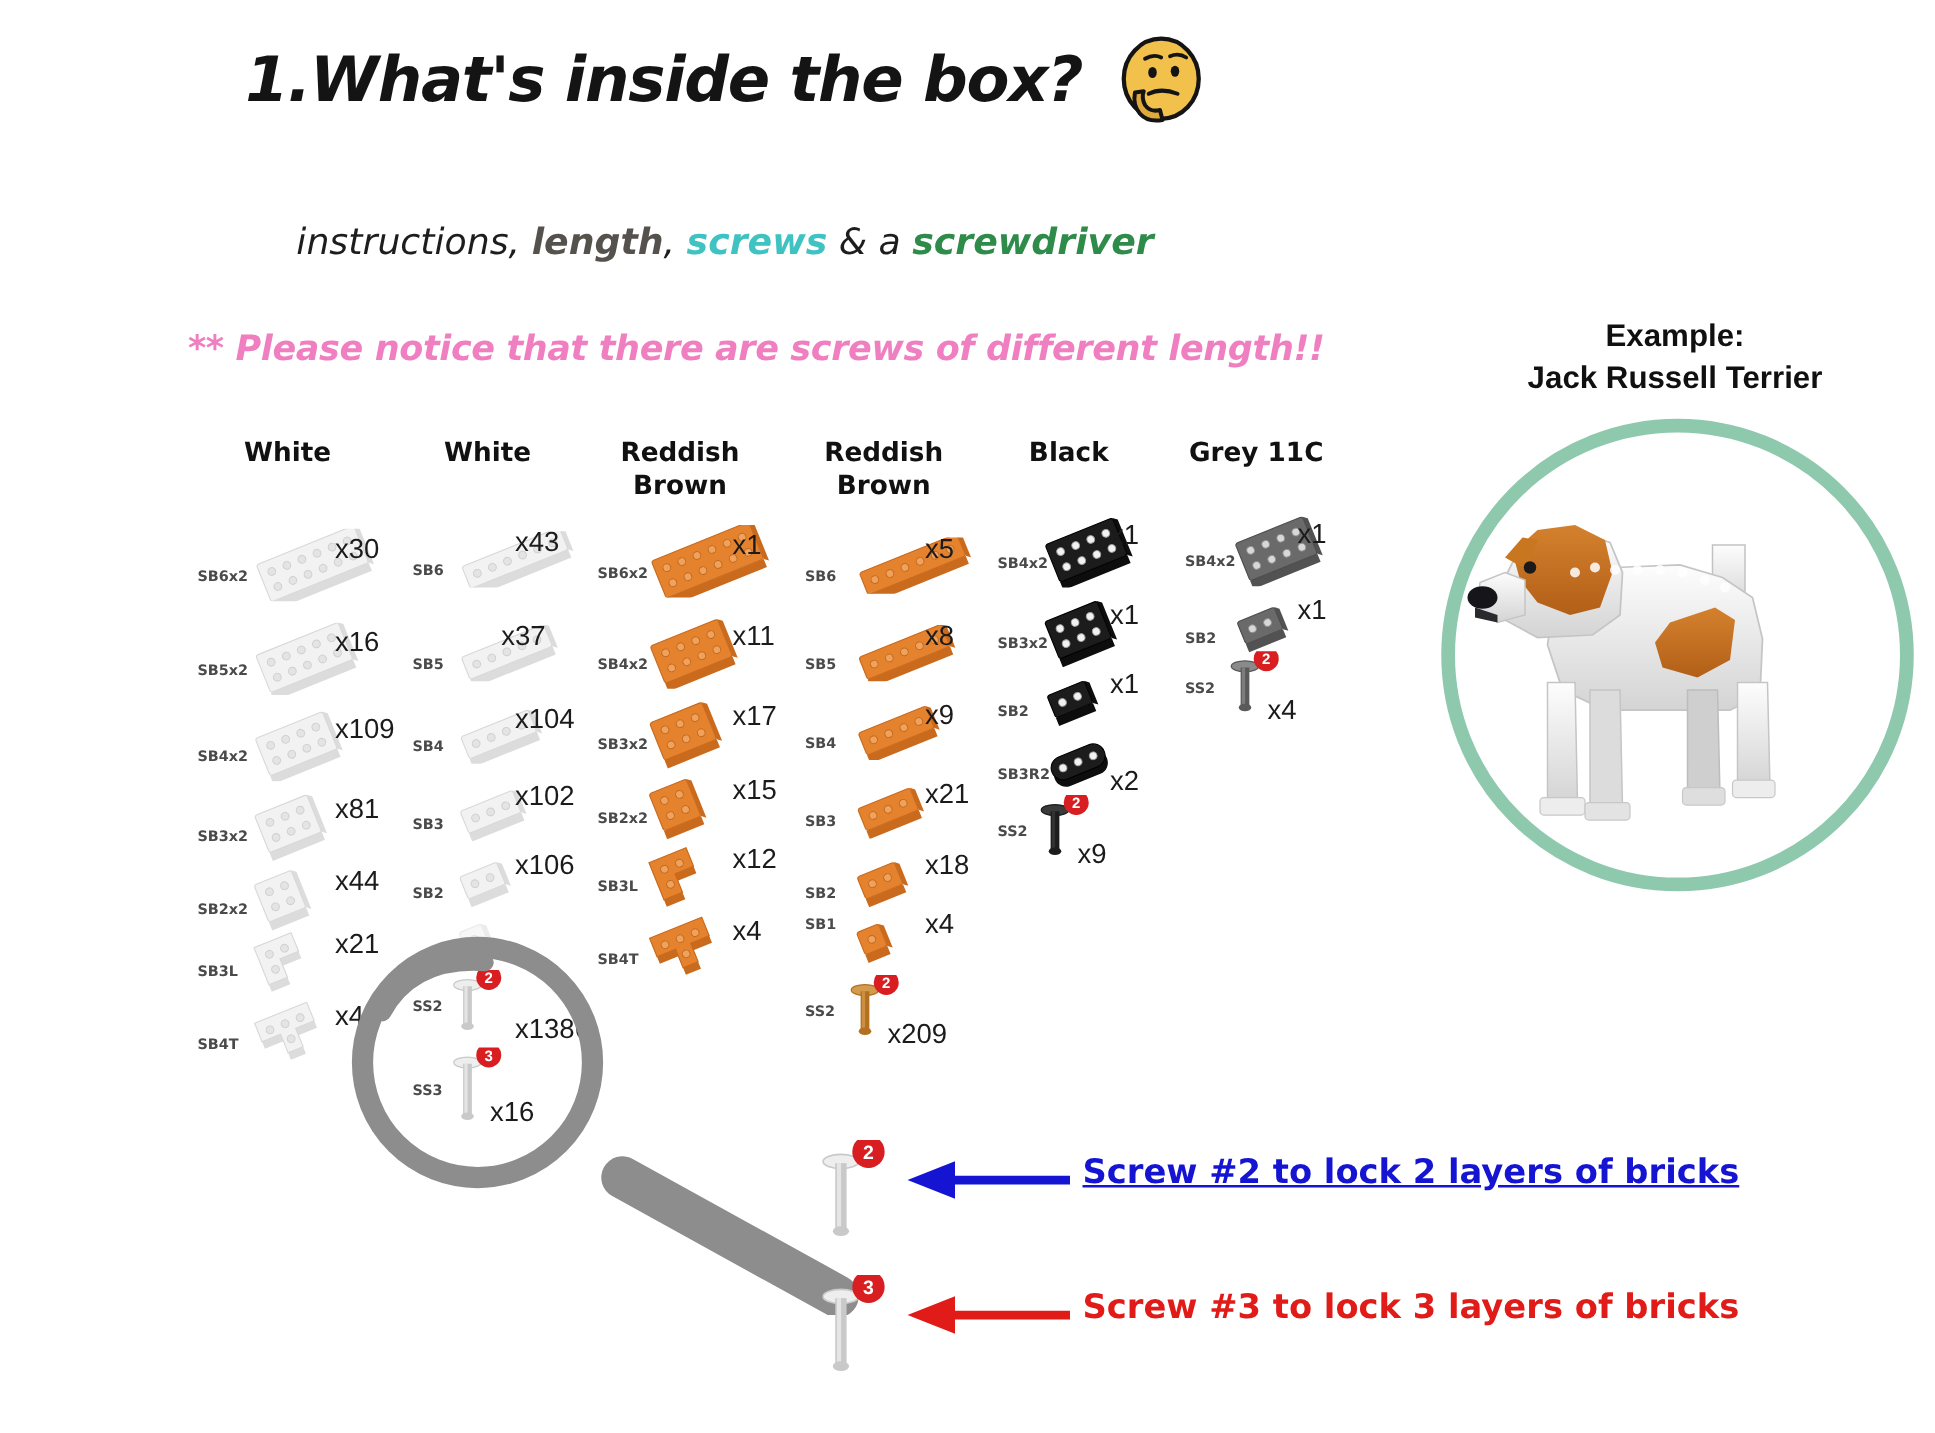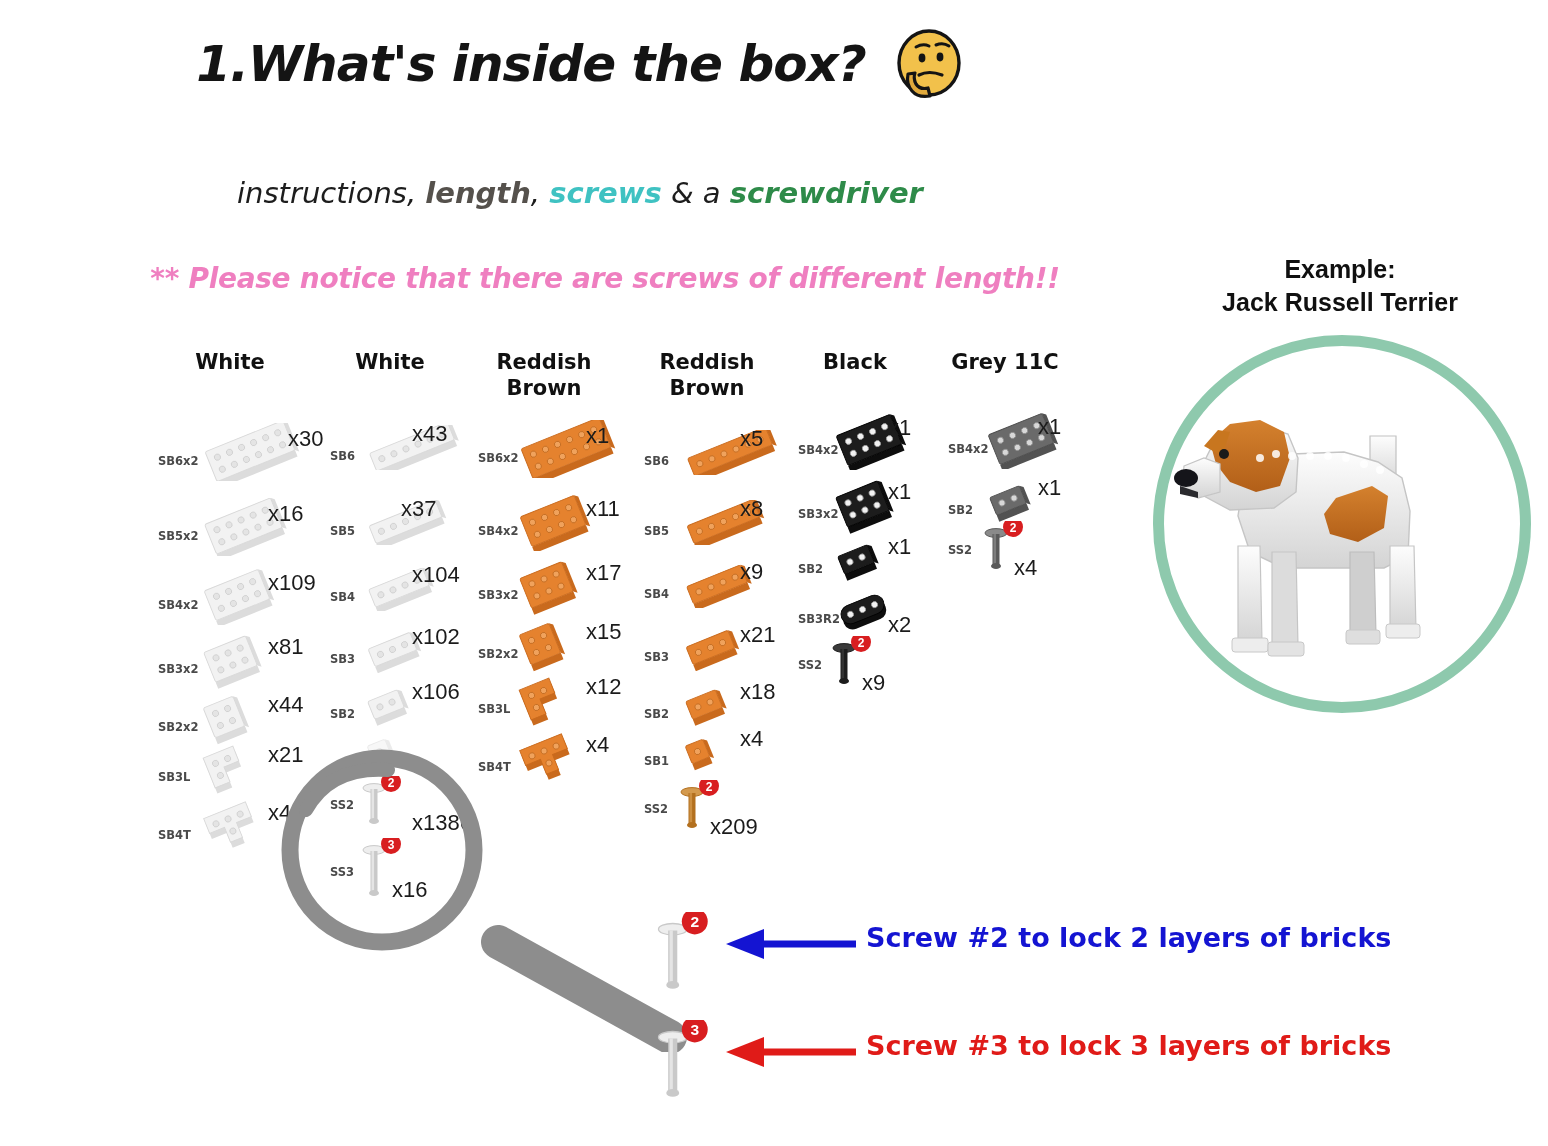--- a/index.html
+++ b/index.html
@@ -181,21 +181,21 @@
         <circle cx="35.5" cy="22.5" r="3.1" fill="#e4e4e4" stroke="#cfcfcf" stroke-width="0.8"></circle>
         <circle cx="48.5" cy="9.5" r="3.1" fill="#e4e4e4" stroke="#cfcfcf" stroke-width="0.8"></circle>
         <circle cx="48.5" cy="22.5" r="3.1" fill="#e4e4e4" stroke="#cfcfcf" stroke-width="0.8"></circle>
         <circle cx="61.5" cy="9.5" r="3.1" fill="#e4e4e4" stroke="#cfcfcf" stroke-width="0.8"></circle>
         <circle cx="61.5" cy="22.5" r="3.1" fill="#e4e4e4" stroke="#cfcfcf" stroke-width="0.8"></circle>
         <circle cx="74.5" cy="9.5" r="3.1" fill="#e4e4e4" stroke="#cfcfcf" stroke-width="0.8"></circle>
         <circle cx="74.5" cy="22.5" r="3.1" fill="#e4e4e4" stroke="#cfcfcf" stroke-width="0.8"></circle>
       </g>
     </svg>
     <div class="plabel" style="left: 158px; top: 454px;">SB6x2</div>
-    <div class="pqty" style="left: 268px; top: 426px; margin-left: 20px;">x30</div>
+    <div class="pqty" style="left: 268px; top: 426px;">x30</div>
     <svg width="97" height="58" viewBox="0 0 97 58" class="brick-svg" style="left: 196px; top: 498px;">
       <g transform="translate(12,12) rotate(-22 35.5 16)">
         <path d="M0 32 L71 32 L71 39 L0 39 Z" fill="#dcdcdc"></path>
         <path d="M71 0 L74.5 2.8000000000000003 L74.5 34.8 L71 32 Z" fill="#dcdcdc"></path>
         <rect x="0" y="0" width="71" height="32" rx="2" fill="#f2f2f2" stroke="#d8d8d8" stroke-width="0.9"></rect>
         <circle cx="9.5" cy="9.5" r="3.1" fill="#e4e4e4" stroke="#cfcfcf" stroke-width="0.8"></circle>
         <circle cx="9.5" cy="22.5" r="3.1" fill="#e4e4e4" stroke="#cfcfcf" stroke-width="0.8"></circle>
         <circle cx="22.5" cy="9.5" r="3.1" fill="#e4e4e4" stroke="#cfcfcf" stroke-width="0.8"></circle>
         <circle cx="22.5" cy="22.5" r="3.1" fill="#e4e4e4" stroke="#cfcfcf" stroke-width="0.8"></circle>
         <circle cx="35.5" cy="9.5" r="3.1" fill="#e4e4e4" stroke="#cfcfcf" stroke-width="0.8"></circle>
@@ -536,21 +536,21 @@
     <div class="plabel" style="left: 644px; top: 707px;">SB2</div>
     <div class="pqty" style="left: 740px; top: 679px;">x18</div>
     <svg width="45" height="45" viewBox="0 0 45 45" class="brick-svg" style="left: 676px; top: 729.5px;">
       <g transform="translate(12,12) rotate(-22 9.5 9.5)">
         <path d="M0 19 L19 19 L19 26 L0 26 Z" fill="#c96a1d"></path>
         <path d="M19 0 L22.5 2.8000000000000003 L22.5 21.8 L19 19 Z" fill="#c96a1d"></path>
         <rect x="0" y="0" width="19" height="19" rx="2" fill="#e5822e" stroke="#c96a1d" stroke-width="0.9"></rect>
         <circle cx="9.5" cy="9.5" r="3.1" fill="#f0a25c" stroke="#c06a20" stroke-width="0.8"></circle>
       </g>
     </svg>
-    <div class="plabel" style="left: 644px; top: 754px;">SB1</div>
+    <div class="plabel" style="left: 644px; top: 732px;">SB1</div>
     <div class="pqty" style="left: 740px; top: 726px;">x4</div>
     <svg width="54" height="64" viewBox="0 0 54 64" class="brick-svg" style="left: 676px; top: 780px;">
       <ellipse cx="16" cy="12" rx="11" ry="4.4" fill="#d49a4e" stroke="#b3701f" stroke-width="1"></ellipse>
       <rect x="12.5" y="13" width="7" height="32" fill="#b3701f"></rect>
       <rect x="13.5" y="13" width="2.6" height="32" fill="#d49a4e" opacity="0.75"></rect>
       <ellipse cx="16" cy="45" rx="5" ry="3" fill="#b3701f"></ellipse>
       <circle cx="33" cy="6" r="10" fill="#d81e20"></circle>
       <text x="33" y="10.5" text-anchor="middle" font-size="12" font-weight="bold" fill="#ffffff" font-family="Liberation Sans, sans-serif">2</text>
     </svg>
     <div class="plabel" style="left: 644px; top: 802px;">SS2</div>
@@ -677,21 +677,21 @@
       <rect x="12.5" y="13" width="7" height="42" fill="#c9c9c9"></rect>
       <rect x="13.5" y="13" width="2.6" height="42" fill="#eeeeee" opacity="0.75"></rect>
       <ellipse cx="16" cy="55" rx="5" ry="3" fill="#c9c9c9"></ellipse>
       <circle cx="33" cy="6" r="10" fill="#d81e20"></circle>
       <text x="33" y="10.5" text-anchor="middle" font-size="12" font-weight="bold" fill="#ffffff" font-family="Liberation Sans, sans-serif">2</text>
     </svg>
     <svg width="140" height="40" viewBox="0 0 140 40" class="abs" style="left: 716px; top: 924px;">
       <line x1="140" y1="20" x2="44" y2="20" stroke="#1414d2" stroke-width="7"></line>
       <polygon points="10,20 48,5 48,35" fill="#1414d2"></polygon>
     </svg>
-    <div class="legend-text blue" style="left: 866px; top: 922px;">Screw #2 to lock 2 layers of bricks</div>
+    <div class="legend-text blue" style="left: 866px; top: 922px; text-decoration: underline;">Screw #2 to lock 2 layers of bricks</div>
     <svg width="70" height="120" viewBox="0 0 54 90" class="abs" style="left: 652px; top: 1020px;">
       <ellipse cx="16" cy="12" rx="11" ry="4.4" fill="#eeeeee" stroke="#c9c9c9" stroke-width="1"></ellipse>
       <rect x="12.5" y="13" width="7" height="42" fill="#c9c9c9"></rect>
       <rect x="13.5" y="13" width="2.6" height="42" fill="#eeeeee" opacity="0.75"></rect>
       <ellipse cx="16" cy="55" rx="5" ry="3" fill="#c9c9c9"></ellipse>
       <circle cx="33" cy="6" r="10" fill="#d81e20"></circle>
       <text x="33" y="10.5" text-anchor="middle" font-size="12" font-weight="bold" fill="#ffffff" font-family="Liberation Sans, sans-serif">3</text>
     </svg>
     <svg width="140" height="40" viewBox="0 0 140 40" class="abs" style="left: 716px; top: 1032px;">
       <line x1="140" y1="20" x2="44" y2="20" stroke="#e01b18" stroke-width="7"></line>

